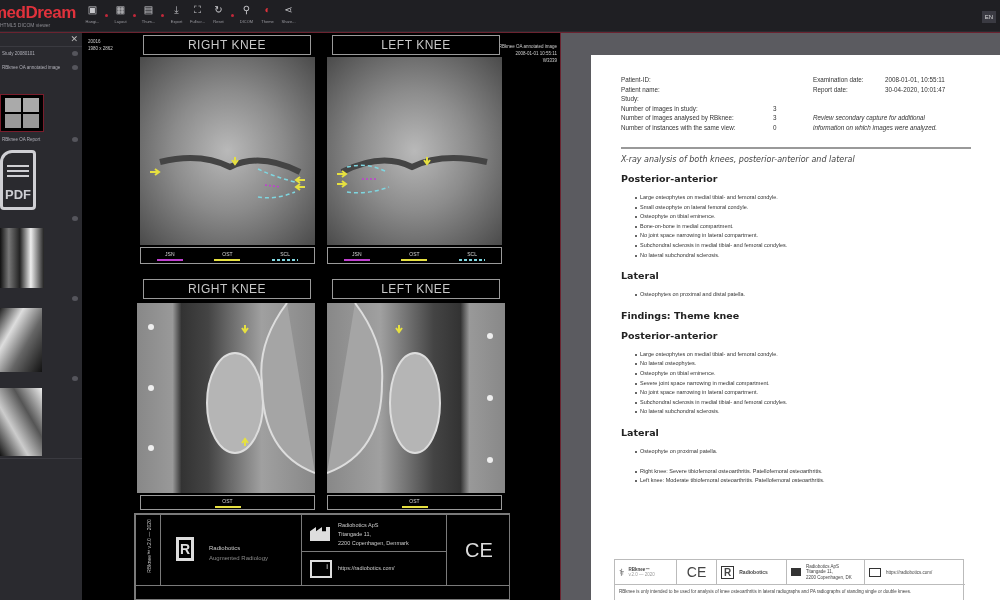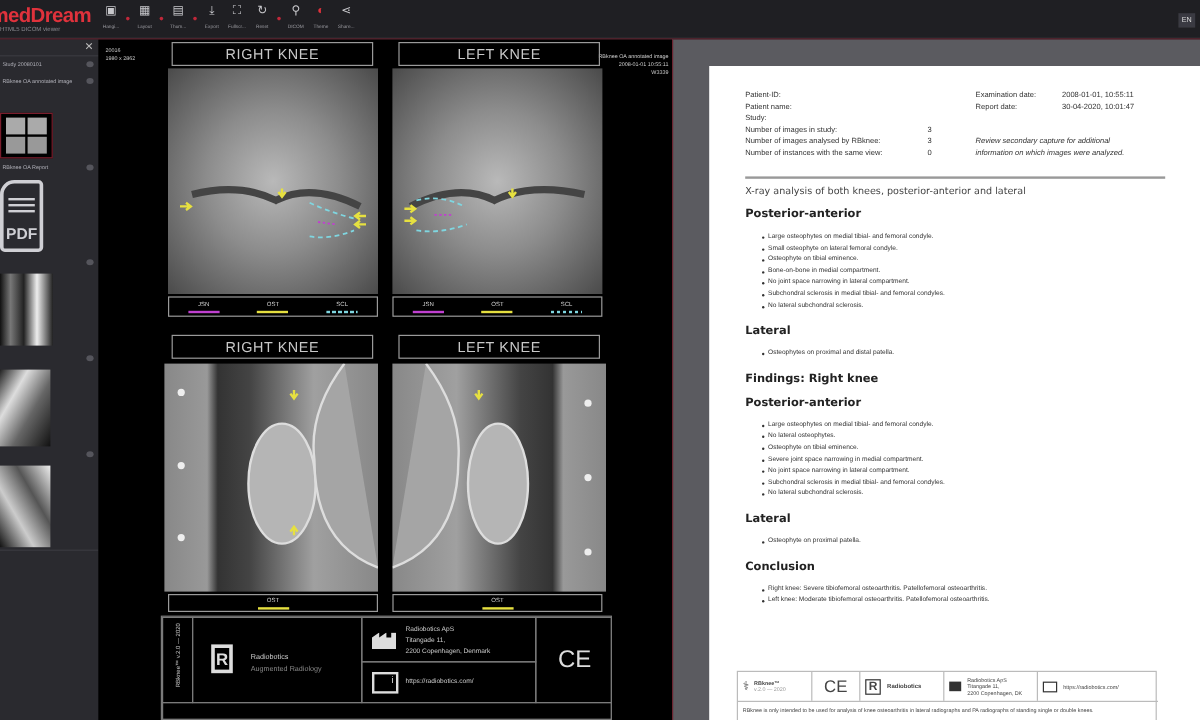--- a/index.html
+++ b/index.html
@@ -39,21 +39,21 @@
   .footer-box { position: absolute; left: 52px; top: 480px; width: 376px; height: 87px; border: 1px solid #7a7a7a; }
   .fb-cell { position: absolute; border: 1px solid #7a7a7a; color: #c8c8c8; font-size: 6px; }
 
   .report-area { position: absolute; left: 560px; top: 33px; width: 440px; height: 567px; background: #5b5b60; border-left: 1px solid #6b2330; }
   .page { position: absolute; left: 30px; top: 22px; width: 410px; height: 545px; background: #fff; padding: 20px 30px 0 30px; color: #222; }
   .meta-grid { position: relative; height: 72px; font-size: 6.3px; color: #333; line-height: 9.6px; }
   .meta-col { position: absolute; top: 0; }
   .italic { font-style: italic; }
   .hr { height: 2px; background: #999; margin: 0 0 6px 0; }
   .rep-title { font-size: 9.5px; font-weight: bold; color: #222; line-height: 12px; font-family: "DejaVu Sans", sans-serif; }
-  .rep-sub { font-size: 8px; color: #444; line-height: 10px; margin-bottom: 8px; font-family: "DejaVu Sans", sans-serif; }
+  .rep-sub { font-size: 8px; font-style: italic; color: #444; line-height: 10px; margin-bottom: 8px; font-family: "DejaVu Sans", sans-serif; }
   .h1 { font-size: 9.5px; font-weight: bold; margin: 3px 0 9px 0; font-family: "DejaVu Sans", sans-serif; }
   .h2 { font-size: 9.5px; font-weight: bold; margin: 0 0 9px 0; font-family: "DejaVu Sans", sans-serif; }
   ul.fl { list-style: none; margin: 0 0 10px 14px; }
   ul.fl li { font-size: 5.5px; color: #333; line-height: 9.6px; position: relative; padding-left: 5px; }
   ul.fl li::before { content: ""; position: absolute; left: 0; top: 4px; width: 2px; height: 2px; background: #333; border-radius: 50%; }
   .rep-footer { position: absolute; left: 23px; top: 504px; width: 350px; height: 45px; border: 1px solid #bbb; }
   .rf-row { position: absolute; top: 0; height: 24px; border-right: 1px solid #bbb; display: flex; align-items: center; padding-left: 4px; font-size: 4.5px; color: #444; }
   .rf-note { position: absolute; left: 0; top: 24px; width: 350px; border-top: 1px solid #bbb; font-size: 4.5px; color: #444; padding: 4px; line-height: 6px; }
 </style>
 </head>
@@ -329,37 +329,36 @@
       <li>Bone-on-bone in medial compartment.</li>
       <li>No joint space narrowing in lateral compartment.</li>
       <li>Subchondral sclerosis in medial tibial- and femoral condyles.</li>
       <li>No lateral subchondral sclerosis.</li>
     </ul>
     <div class="h2">Lateral</div>
     <ul class="fl">
       <li>Osteophytes on proximal and distal patella.</li>
     </ul>
 
-    <div class="h1">Findings: Right knee</div>
+    <div class="h1">Findings: Theme knee</div>
     <div class="h2">Posterior-anterior</div>
     <ul class="fl">
       <li>Large osteophytes on medial tibial- and femoral condyle.</li>
       <li>No lateral osteophytes.</li>
       <li>Osteophyte on tibial eminence.</li>
       <li>Severe joint space narrowing in medial compartment.</li>
       <li>No joint space narrowing in lateral compartment.</li>
       <li>Subchondral sclerosis in medial tibial- and femoral condyles.</li>
       <li>No lateral subchondral sclerosis.</li>
     </ul>
     <div class="h2">Lateral</div>
     <ul class="fl">
       <li>Osteophyte on proximal patella.</li>
     </ul>
 
-    <div class="h2">Conclusion</div>
     <ul class="fl">
       <li>Right knee: Severe tibiofemoral osteoarthritis. Patellofemoral osteoarthritis.</li>
       <li>Left knee: Moderate tibiofemoral osteoarthritis. Patellofemoral osteoarthritis.</li>
     </ul>
 
     <div class="rep-footer">
       <div class="rf-row" style="left:0; width:62px;">
         <span style="font-size:10px; margin-right:4px;">⚕</span>
         <div>
             <div style="font-weight:bold;">RBknee™</div>

